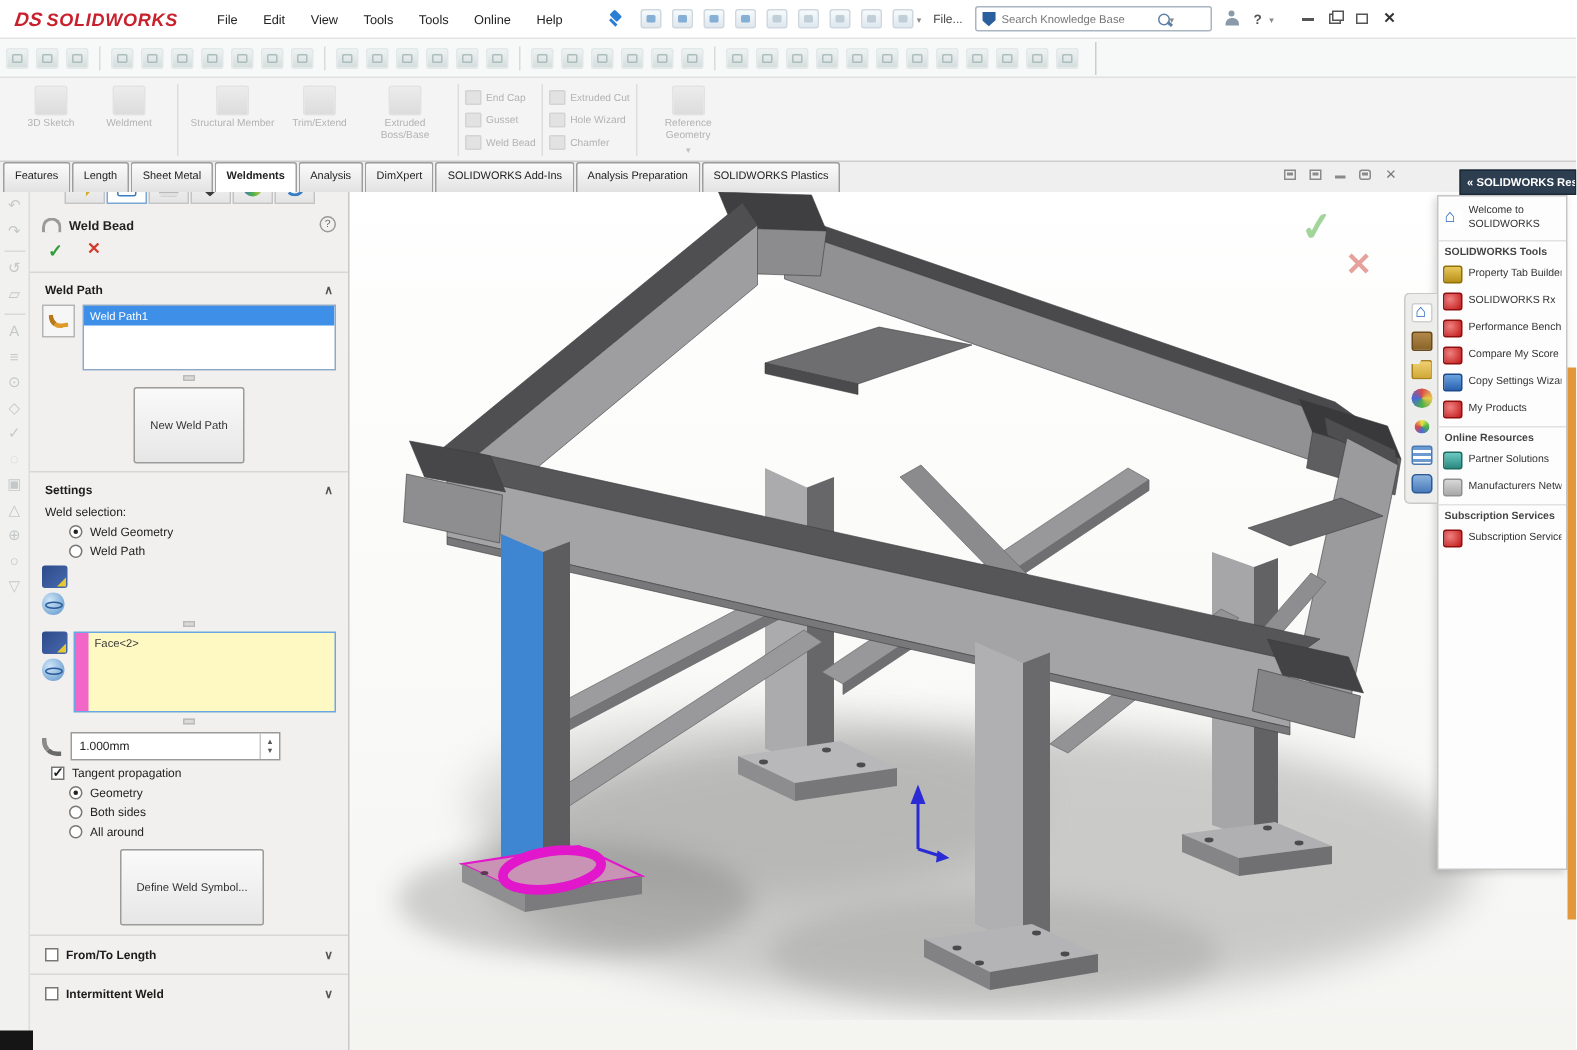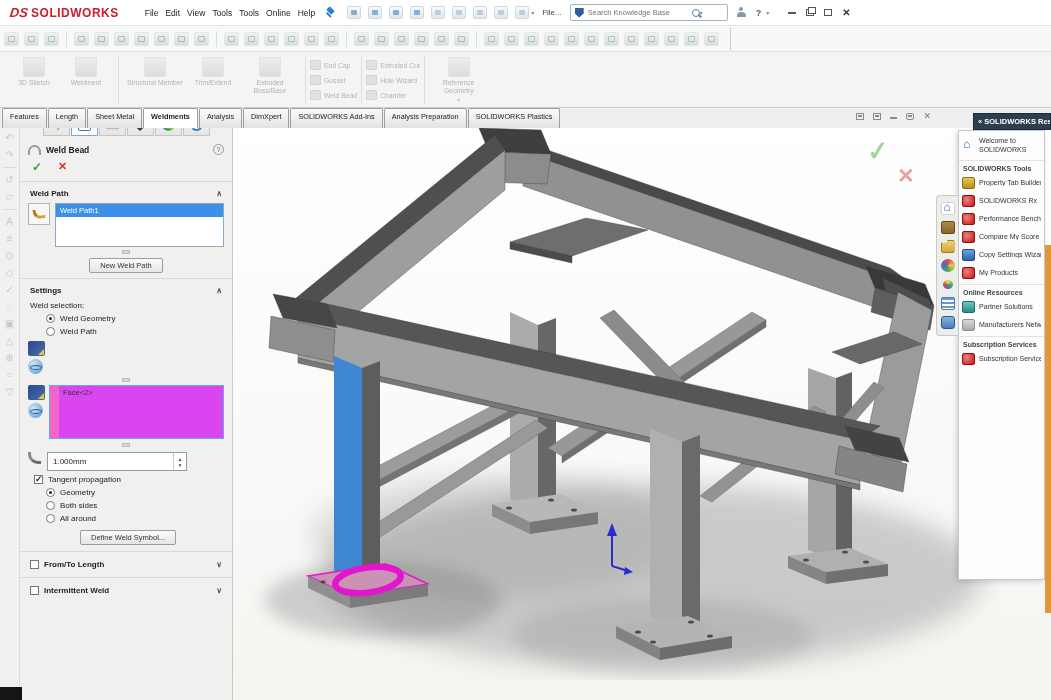--- a/index.html
+++ b/index.html
@@ -2,22 +2,22 @@
 <html><head>
 <meta charset="utf-8">
 <style>
 *{margin:0;padding:0;box-sizing:border-box}
 .app{width:1051px;height:700px;position:relative;overflow:hidden;background:#fff;
   font-family:"Liberation Sans",sans-serif;color:#222;-webkit-font-smoothing:antialiased}
 
 .titlebar{height:26px;display:flex;align-items:center;padding:0 6px 0 10px;background:#fff;border-bottom:1px solid #e3e3e3;position:relative;z-index:40}
 .logo{display:flex;align-items:baseline;gap:3px;margin-right:26px;cursor:pointer}
 .logo .ds{color:#c8202c;font-weight:bold;font-style:italic;font-size:13px;transform:skewX(-8deg)}
-.logo .sw{color:#c8202c;font-weight:bold;font-size:12px;letter-spacing:.5px}
-.menus{display:flex;gap:7px;font-size:8.5px;color:#222;margin-right:10px}
+.logo .sw{color:#c8202c;font-weight:bold;font-style:italic;font-size:12px;letter-spacing:.5px}
+.menus{display:flex;gap:17px;font-size:8.5px;color:#222;margin-right:30px}
 .menus span{cursor:pointer}
 .pin{width:12px;height:12px;position:relative;margin-right:10px;cursor:pointer}
 .pin::before{content:"";position:absolute;left:2px;top:1px;width:7px;height:5px;background:#2a7fd4;border-radius:1px;transform:rotate(45deg)}
 .pin::after{content:"";position:absolute;left:1px;top:7px;width:6px;height:1.5px;background:#2a7fd4;transform:rotate(45deg)}
 .qa{display:flex;align-items:center;gap:7px;margin-right:6px}
 .qaicon{width:14px;height:13px;border:1px solid #cfd8df;border-radius:2px;background:linear-gradient(#f6fafc,#dfe8ee);position:relative;cursor:pointer}
 .qaicon::after{content:"";position:absolute;inset:3px;background:#aebfcc;border-radius:1px;opacity:.7}
 .qaicon.blue::after{background:#5b93c9}
 .caret{font-size:6px;color:#8a8a8a;margin-left:-4px}
 .docshort{font-size:8px;color:#444;margin:0 8px;white-space:nowrap}
@@ -91,40 +91,40 @@
 .cancel{color:#d43a2a;font-weight:bold;font-size:11px;line-height:1;cursor:pointer}
 .pm-div{height:1px;background:#d8d7d6;margin:2px 0}
 .sect-hd{display:flex;align-items:center;padding:5px 10px 4px;font-weight:bold;color:#1c1c1c}
 .sect-hd .chev{margin-left:auto;color:#555;font-size:8px;cursor:pointer}
 .wp-row{display:flex;gap:5px;padding:1px 8px 2px;align-items:flex-start}
 .tool-btn{width:22px;height:22px;border:1px solid #b5b5b5;background:#f6f6f6;display:flex;align-items:center;justify-content:center;cursor:pointer}
 .wp-glyph{width:12px;height:10px;border-bottom:3px solid #e09a28;border-left:3px solid #b87818;border-radius:0 0 0 8px;transform:rotate(-10deg)}
 .listbox{flex:1;height:44px;border:1px solid #8fa8c4;background:#fff;overflow:hidden;position:relative}
 .listbox .row-sel{background:#3d8fe8;color:#fff;font-size:7.5px;padding:2px 4px;cursor:pointer}
 .notch{width:8px;height:4px;background:#d9d9d9;border:1px solid #bbb;margin:1px auto 0}
-.btn{display:inline-block;font-size:7.5px;color:#333;border:1px solid #9c9c9c;border-radius:2px;background:linear-gradient(#fafafa,#e6e6e6);padding:2px 10px;cursor:pointer}
+.btn{display:inline-block;font-size:7.5px;color:#333;border:1px solid #9c9c9c;border-radius:2px;background:linear-gradient(#fafafa,#e6e6e6);padding:20px 10px;cursor:pointer}
 .center{text-align:center;margin:4px 0 5px}
 .lbl{padding:2px 10px;color:#222}
 .optrow{display:flex;align-items:center;gap:5px;padding:2px 10px 2px 26px;cursor:pointer}
 .optrow.chk{padding-left:14px}
 .radio{width:9px;height:9px;border:1px solid #777;border-radius:50%;background:#fff;position:relative;flex:0 0 auto}
 .radio.sel::after{content:"";position:absolute;inset:2px;border-radius:50%;background:#222}
 .checkbox{width:9px;height:9px;border:1px solid #777;background:#fff;position:relative;flex:0 0 auto}
 .checkbox.on::after{content:"✓";position:absolute;left:0px;top:-2px;font-size:9px;color:#222;font-weight:bold}
 .selgrp{display:flex;gap:4px;padding:3px 8px;align-items:flex-start}
 .selicons{display:flex;flex-direction:column;gap:3px}
 .icon-face{width:17px;height:15px;background:linear-gradient(135deg,#2a4a8a,#4a6ab0);position:relative;border-radius:2px;cursor:pointer}
 .icon-face::after{content:"";position:absolute;right:1px;bottom:1px;width:0;height:0;border-left:6px solid transparent;border-bottom:6px solid #e8c830}
 .icon-globe{width:15px;height:15px;border-radius:50%;background:radial-gradient(circle at 35% 35%,#cfe6f8,#5a92c8);position:relative;cursor:pointer}
 .icon-globe::after{content:"";position:absolute;left:2px;top:6px;width:10px;height:3px;border:1px solid #2a5a9a;border-radius:50%}
 .selbox{flex:1;height:54px;border:1px solid #9ab0c8;background:#fff;display:flex;overflow:hidden}
-.selbox.active{background:#d946ef;border-color:#6aa7e8}
+.selbox.active{background:#fef9c3;border-color:#6aa7e8}
 .selbar{width:9px;height:100%}
 .selbox .txt{font-size:7.5px;color:#333;padding:2px 4px}
-.beadrow{display:flex;align-items:flex-start;gap:6px;padding:5px 8px 2px}
+.beadrow{display:flex;align-items:center;gap:6px;padding:5px 8px 2px}
 .bead-glyph{width:13px;height:12px;border-left:3px solid #8a8a8a;border-bottom:3px solid #6a6a6a;border-radius:0 0 0 10px}
 .spin{flex:0 0 140px;height:19px;border:1px solid #9a9a9a;background:#fff;display:flex;align-items:center}
 .spin .val{flex:1;font-size:8px;padding-left:5px;color:#222}
 .spin .arrows{width:13px;height:100%;border-left:1px solid #c8c8c8;display:flex;flex-direction:column;align-items:center;justify-content:center;font-size:5px;color:#555;cursor:pointer;line-height:1.2}
 .collapsible{display:flex;align-items:center;gap:5px;padding:6px 10px;font-weight:bold;color:#1c1c1c}
 .collapsible .chev{margin-left:auto;color:#555;font-size:8px;cursor:pointer}
 
 .canvas{flex:1;position:relative;background:linear-gradient(#ffffff,#f8f8f6 70%,#f4f4f1);overflow:hidden}
 .doctab{position:absolute;left:6px;top:5px;display:flex;align-items:center;gap:4px;font-size:7.5px;color:#333;z-index:5}
 .doctab .fly{color:#777;font-size:7px}

